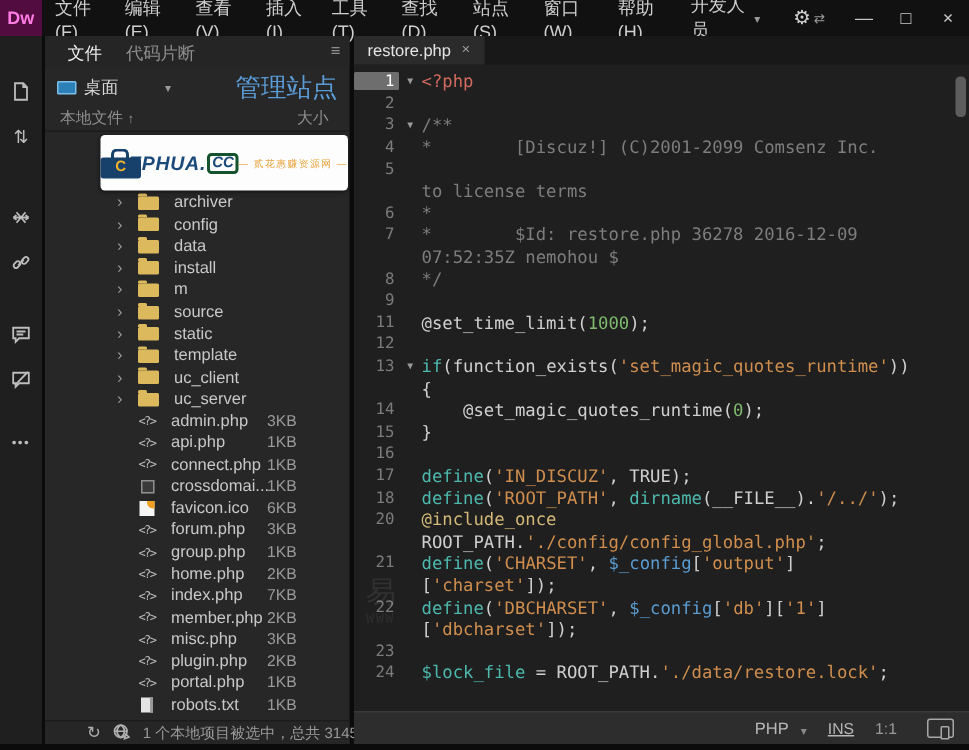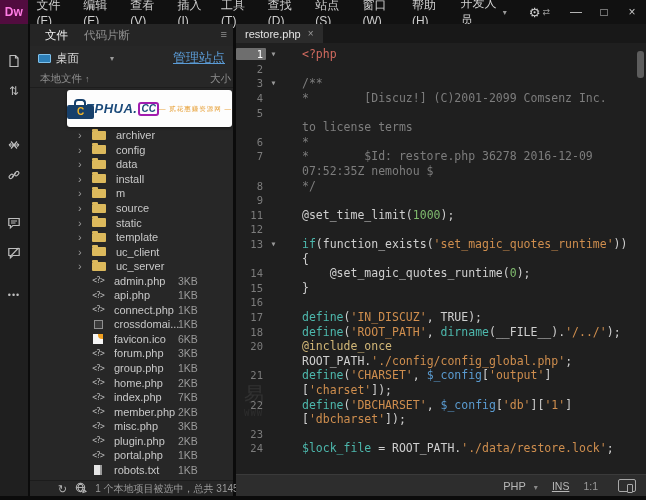--- a/index.html
+++ b/index.html
@@ -37,25 +37,25 @@
   
   .files-panel { width:203px; background:#272727; display:flex; flex-direction:column; margin-right:3px; }
   .panel-tabs { height:22px; display:flex; align-items:center; background:#252525; padding-left:7px; position:relative; }
   .ptab { font-size:11.5px; padding:0 8px; color:#8f8f8f; }
   .ptab.active { color:#f0f0f0; }
   .panel-menu-ic { position:absolute; right:6px; top:4px; color:#8f8f8f; font-size:11px; }
   .site-row { height:24px; display:flex; align-items:center; padding:0 8px; gap:5px; }
   .monitor-ic { width:13px; height:9px; background:#2d7fb8; border:1px solid #7fc0ea; border-radius:1px; }
   .site-name { color:#d8d8d8; font-size:11.5px; flex:0 0 auto; }
   .site-caret { color:#9a9a9a; font-size:8px; margin-left:26px; }
-  .manage-sites { margin-left:auto; color:#5b9bd5; font-size:13px; text-decoration:underline; }
+  .manage-sites { margin-left:auto; color:#5b9bd5; font-size:17px; }
   .cols-row { height:18px; position:relative; border-bottom:1px solid #1d1d1d; }
   .col-local { position:absolute; left:10px; top:2px; color:#8f8f8f; font-size:10.5px; }
   .col-local .sort { font-size:9px; }
-  .col-size { position:absolute; left:180px; top:2px; color:#8f8f8f; font-size:10.5px; }
+  .col-size { position:absolute; left:168px; top:2px; color:#8f8f8f; font-size:10.5px; }
   .tree { flex:1; position:relative; overflow:hidden; padding-top:40px; }
   .tree-row { height:14.55px; position:relative; display:flex; align-items:center; padding-left:48px; font-size:11px; }
   .chev { width:14px; color:#9a9a9a; font-size:11px; line-height:10px; }
   .fspacer { width:12px; }
   .folder-ic { width:14px; height:9px; background:#dcb95c; border-radius:1px; position:relative; margin-right:10px; }
   .folder-ic::before { content:""; position:absolute; top:-2px; left:0; width:6px; height:2px; background:#dcb95c; border-radius:1px 1px 0 0; }
   .file-ic { width:16px; margin-right:8px; display:flex; align-items:center; justify-content:center; }
   .file-ic.php { color:#b9b9b9; font-size:8px; font-family:"DejaVu Sans Mono",monospace; letter-spacing:-1px; }
   .file-ic.xml i { display:block; width:9px; height:9px; border:1px solid #8f8f8f; background:#3a3a3a; }
   .file-ic.img i { display:block; width:10px; height:10px; background:#f5f5f5; position:relative; overflow:hidden; }
@@ -74,36 +74,36 @@
     border-radius:3px; display:flex; align-items:center; justify-content:center; gap:7px; z-index:5;
     box-shadow:0 1px 3px rgba(0,0,0,.5); }
   .toolbox { width:27px; height:20px; position:relative; }
   .toolbox .handle { position:absolute; top:0; left:7px; width:12px; height:7px;
     border:2.5px solid #17406b; border-bottom:none; border-radius:4px 4px 0 0; }
   .toolbox .body { position:absolute; bottom:0; width:27px; height:14px; background:#17406b; border-radius:2px;
     display:flex; align-items:center; justify-content:center; color:#f0b429; font-weight:bold; font-size:10px; }
   .wm-right { display:flex; flex-direction:row; align-items:center; }
   .wm-brandrow { display:flex; align-items:center; font-style:italic; font-weight:bold; color:#1b4a7a; }
   .wm-brand { font-size:13px; letter-spacing:.5px; }
-  .wm-cc { font-size:10px; border:2px solid #a21caf; border-radius:3px; padding:0 1px; margin-left:1px; line-height:10px; }
+  .wm-cc { font-size:10px; border:2px solid #14532d; border-radius:3px; padding:0 1px; margin-left:1px; line-height:10px; }
   .wm-tagline { font-size:6.5px; color:#e8a33d; letter-spacing:1px; margin-top:1px; white-space:nowrap; }
 
   
   .editor { flex:1; display:flex; flex-direction:column; background:#1f1f1f; min-width:0; }
   .tabbar { height:19px; background:#181818; display:flex; align-items:flex-end; flex:0 0 auto; }
   .etab { background:#2b2b2b; height:19px; display:flex; align-items:center; gap:7px; padding:0 9px; }
   .etab-title { color:#e4e4e4; font-size:11px; }
   .etab-close { color:#9a9a9a; font-size:10px; }
   .code-area { height:431px; position:relative; overflow:hidden; padding-top:4px; flex:0 0 auto;
     font-family:"DejaVu Sans Mono","Liberation Mono",monospace; font-size:11.5px; }
   .cline { height:14.6px; display:flex; align-items:center; }
   .gut { width:30px; flex:0 0 auto; text-align:right; color:#7c7c7c; font-size:10.5px; padding-right:3px; }
   .gut.hl { background:#6e6e6e; color:#fff; border-radius:1px; }
   .fold { width:15px; flex:0 0 auto; font-size:6.5px; color:#9a9a9a; text-align:center; }
-  .ct { white-space:pre;margin-left:21px; }
+  .ct { white-space:pre; }
   .tk-r { color:#d16a5f; } .tk-c { color:#7d7d7d; } .tk-f { color:#4db8ad; }
   .tk-s { color:#cf8e4e; } .tk-n { color:#7fba6d; } .tk-k { color:#d3b878; }
   .tk-v { color:#5a9bd0; } .tk-d { color:#cfcfcf; }
   .scroll-thumb { position:absolute; right:2px; top:8px; width:7px; height:27px; background:#5d5d5d; border-radius:3px; }
   .code-wm { position:absolute; left:8px; top:338px; pointer-events:none; }
   .code-wm .l1 { font-size:20px; color:rgba(220,220,220,.10); }
   .code-wm .l2 { font-size:9px; color:rgba(220,220,220,.08); letter-spacing:1px; }
   .estatus { height:22px; background:#2d2d2d; border-top:1px solid #3a3a3a; display:flex; align-items:center;
     justify-content:flex-end; gap:14px; padding:0 10px; flex:0 0 auto; }
   .es-lang { color:#b8b8b8; font-size:11px; display:flex; align-items:flex-end; gap:8px; }

